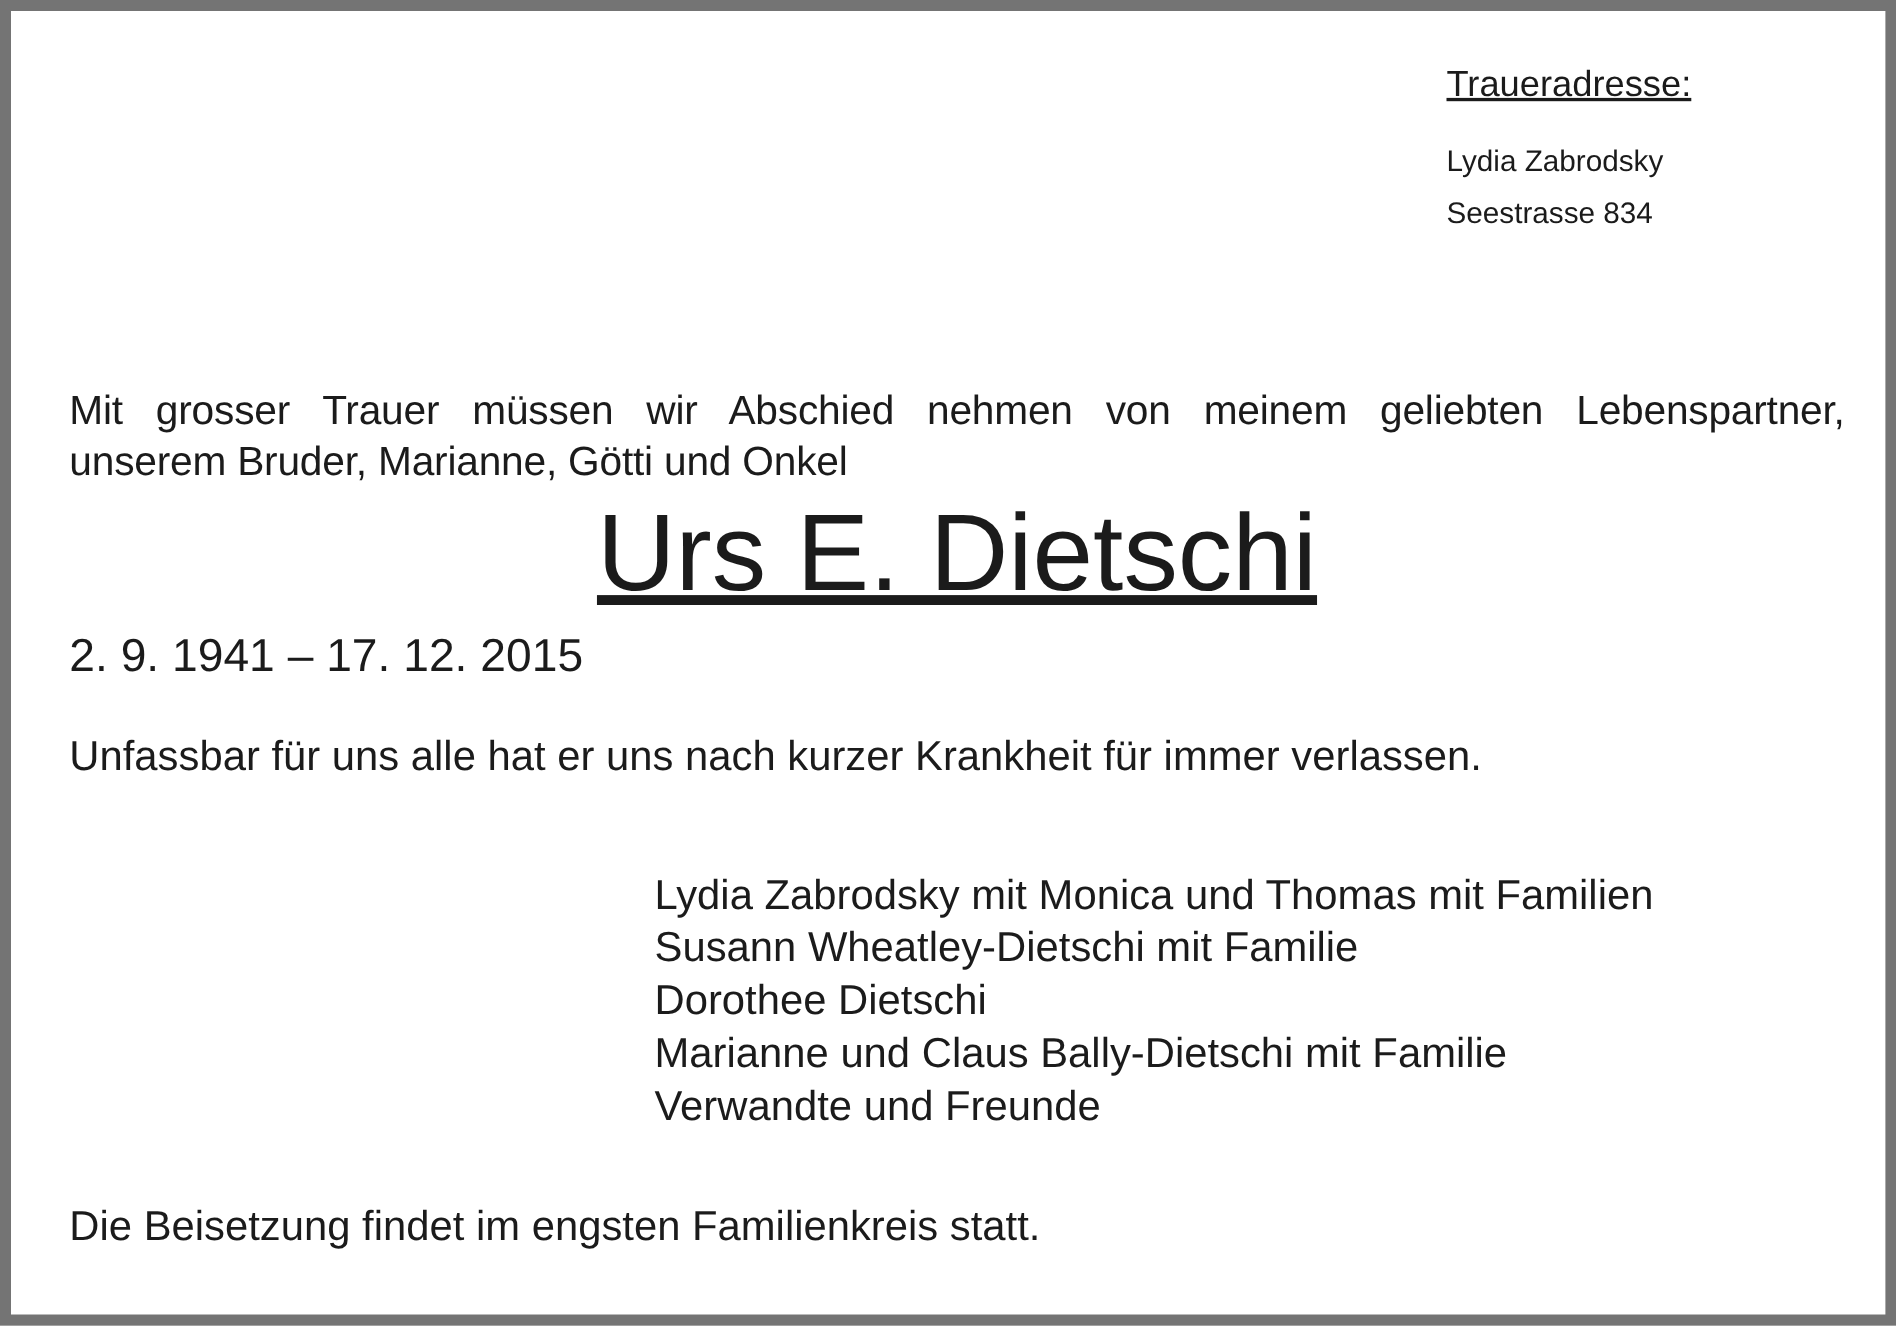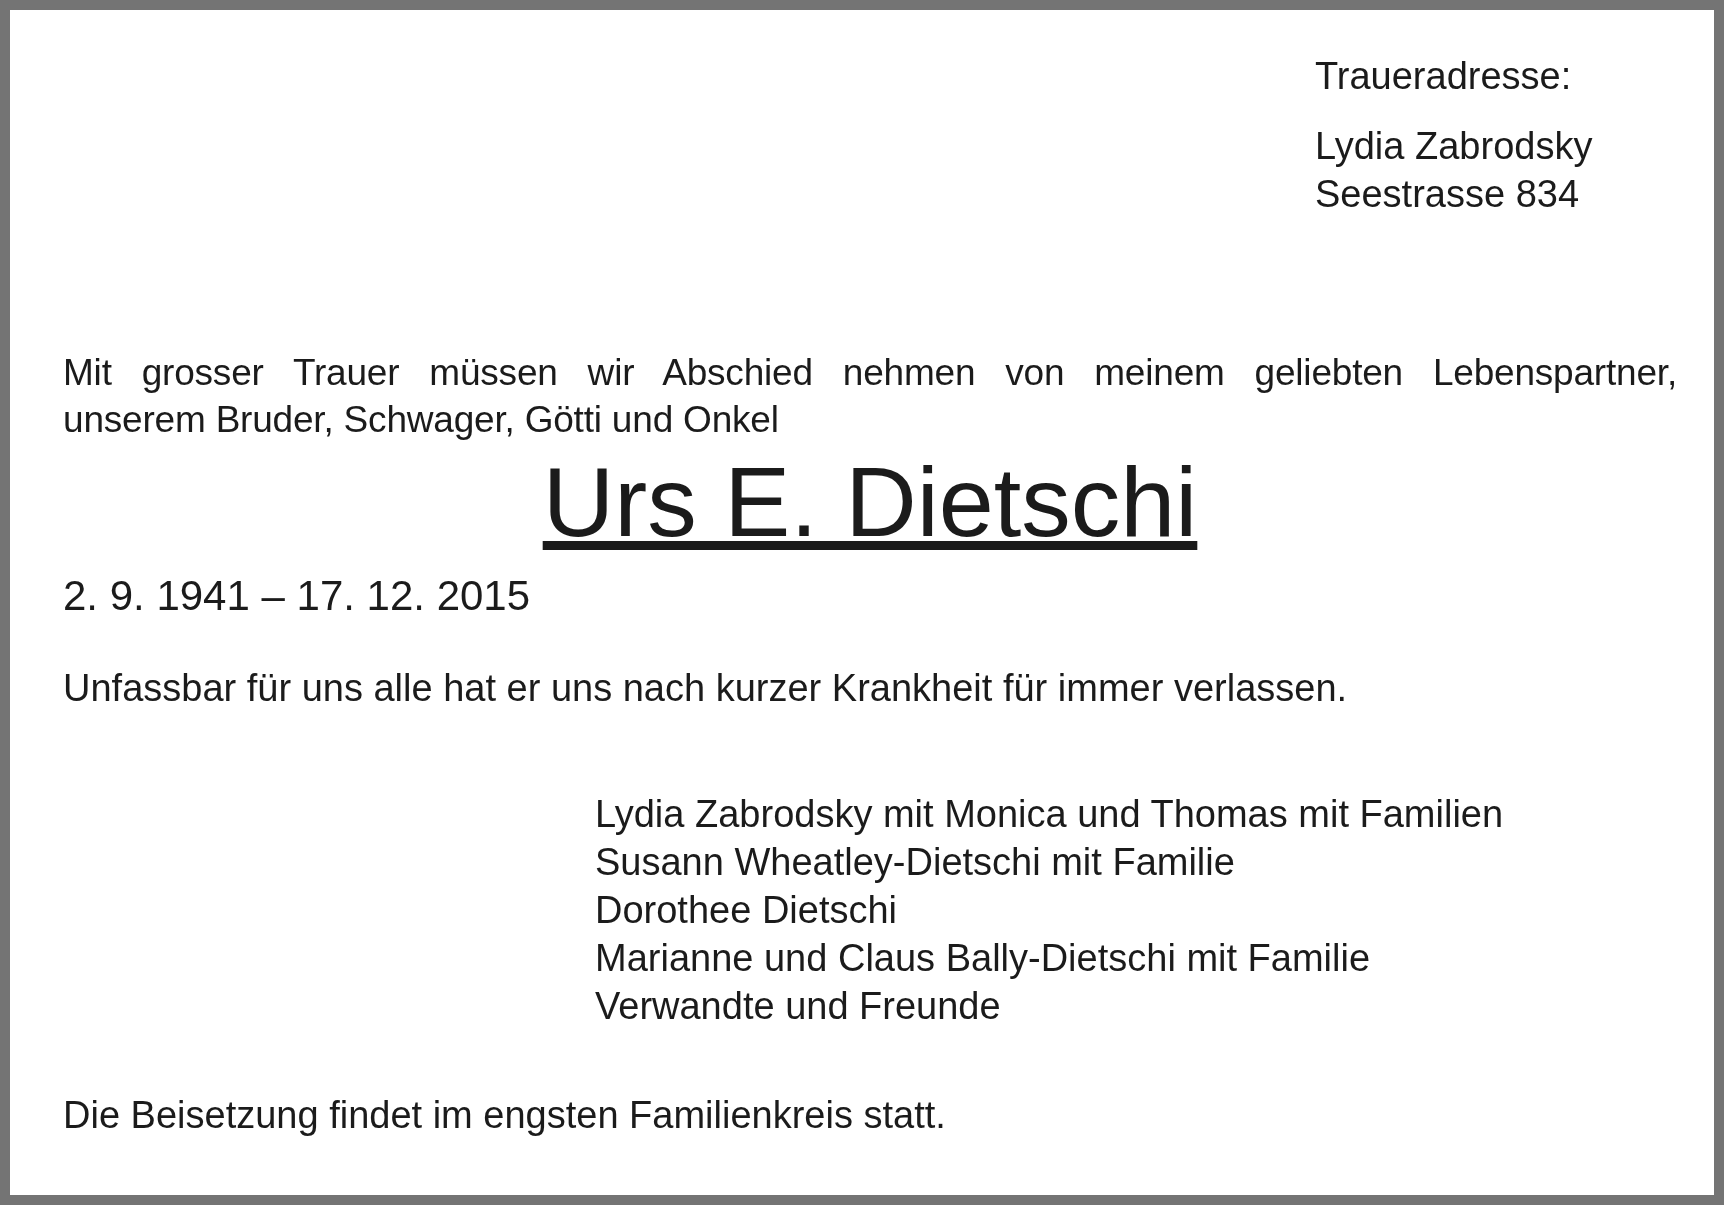--- a/index.html
+++ b/index.html
@@ -18,26 +18,27 @@
     color: #1b1b1b;
     overflow: hidden;
   }
   
   .address-block {
     position: absolute;
     left: 1305px;
     top: 42px;
   }
   .address-label {
-    font-size: 38px;
+    font-size: 33px;
     line-height: 48px;
     margin-bottom: 22px;
+    text-decoration: underline;
   }
   .address-line {
-    font-size: 38px;
+    font-size: 27px;
     line-height: 48px;
   }
   
   .intro {
     position: absolute;
     left: 53px;
     top: 313px;
     width: 1614px;
   }
   .intro-line {
@@ -113,21 +114,21 @@
 <div class="card">
 
   <div class="address-block">
     <div class="address-label">Traueradresse:</div>
     <div class="address-line">Lydia Zabrodsky</div>
     <div class="address-line">Seestrasse 834</div>
   </div>
 
   <div class="intro">
     <div class="intro-line justified">Mit grosser Trauer müssen wir Abschied nehmen von meinem geliebten Lebenspartner,</div>
-    <div class="intro-line">unserem Bruder, Schwager, Götti und Onkel</div>
+    <div class="intro-line">unserem Bruder, Marianne, Götti und Onkel</div>
   </div>
 
   <h1 class="deceased-name">Urs E. Dietschi</h1>
 
   <div class="life-dates">2. 9. 1941 – 17. 12. 2015</div>
 
   <div class="message">Unfassbar für uns alle hat er uns nach kurzer Krankheit für immer verlassen.</div>
 
   <div class="mourners">
     <div class="mourner-line">Lydia Zabrodsky mit Monica und Thomas mit Familien</div>

